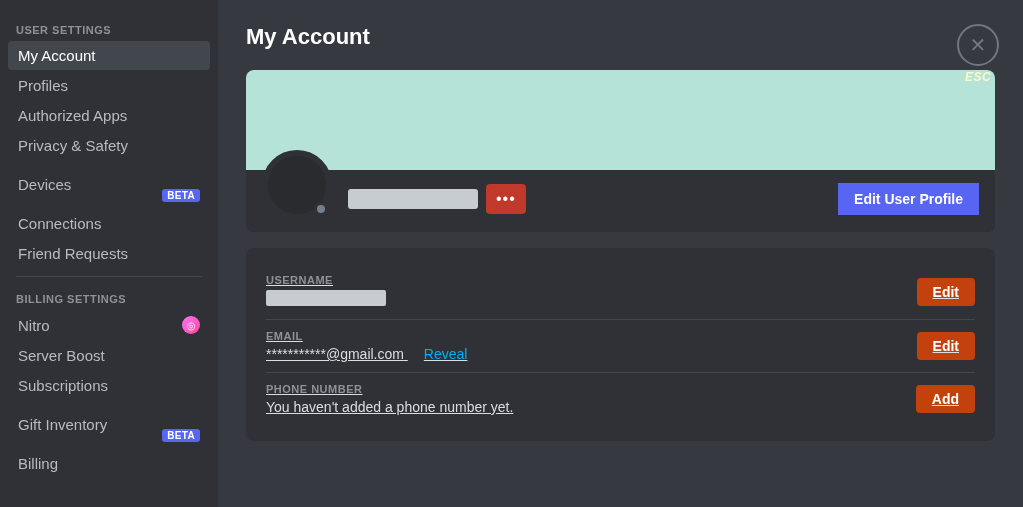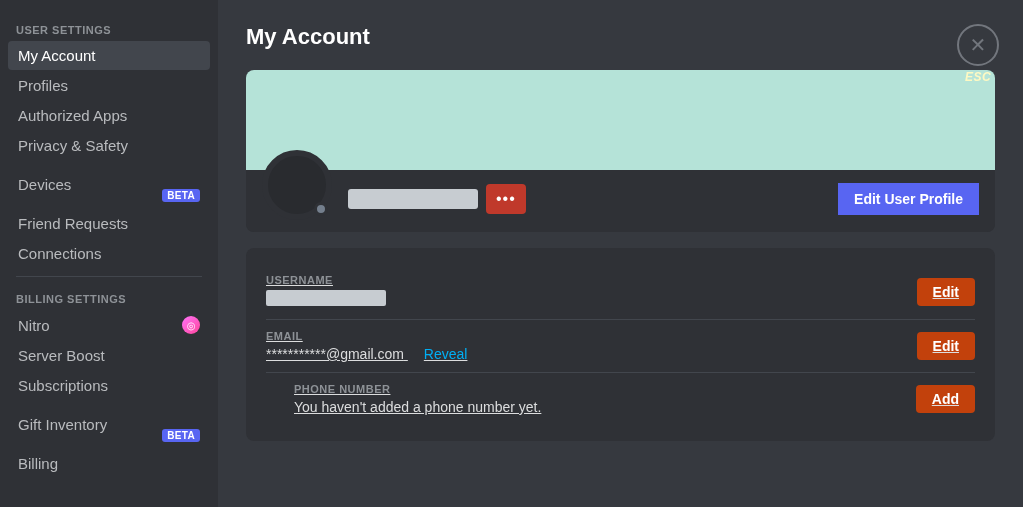--- a/index.html
+++ b/index.html
@@ -194,21 +194,20 @@
       display: flex;
       align-items: center;
       justify-content: space-between;
       padding: 10px 0;
       border-bottom: 1px solid #42464d;
       text-decoration: underline;
     }
 
     .detail-row:last-child {
       border-bottom: none;
-      margin-left: 28px;
     }
 
     .detail-content {
       flex: 1;
     }
 
     .detail-label {
       font-size: 11px;
       font-weight: 700;
       color: #8e9297;
@@ -310,24 +309,24 @@
     <span class="sidebar-item-label">Authorized Apps</span>
   </div>
   <div class="sidebar-item">
     <span class="sidebar-item-label">Privacy &amp; Safety</span>
   </div>
   <div class="sidebar-item">
     <span class="sidebar-item-label">Devices</span>
     <span class="badge">BETA</span>
   </div>
   <div class="sidebar-item">
+    <span class="sidebar-item-label">Connections</span>
+  </div>
+  <div class="sidebar-item">
     <span class="sidebar-item-label">Friend Requests</span>
-  </div>
-  <div class="sidebar-item">
-    <span class="sidebar-item-label">Connections</span>
   </div>
 
   <div class="sidebar-divider"></div>
 
   <div class="sidebar-section-label">Billing Settings</div>
 
   <div class="sidebar-item">
     <span class="sidebar-item-label">Nitro</span>
     <span class="nitro-icon">◎</span>
   </div>

